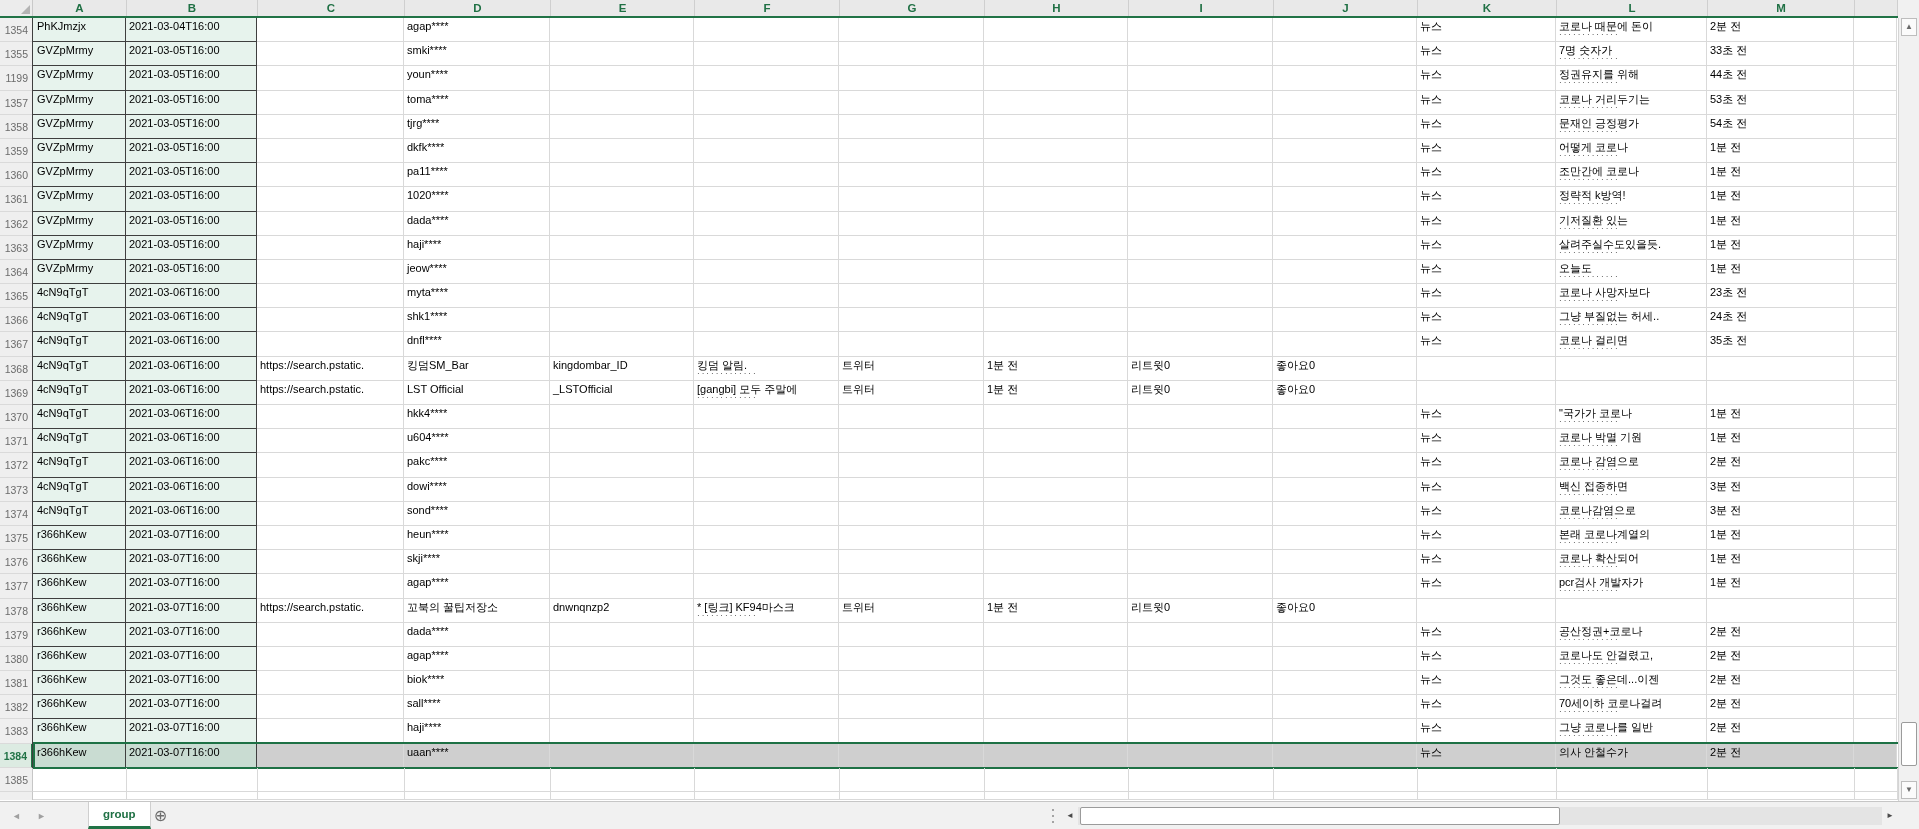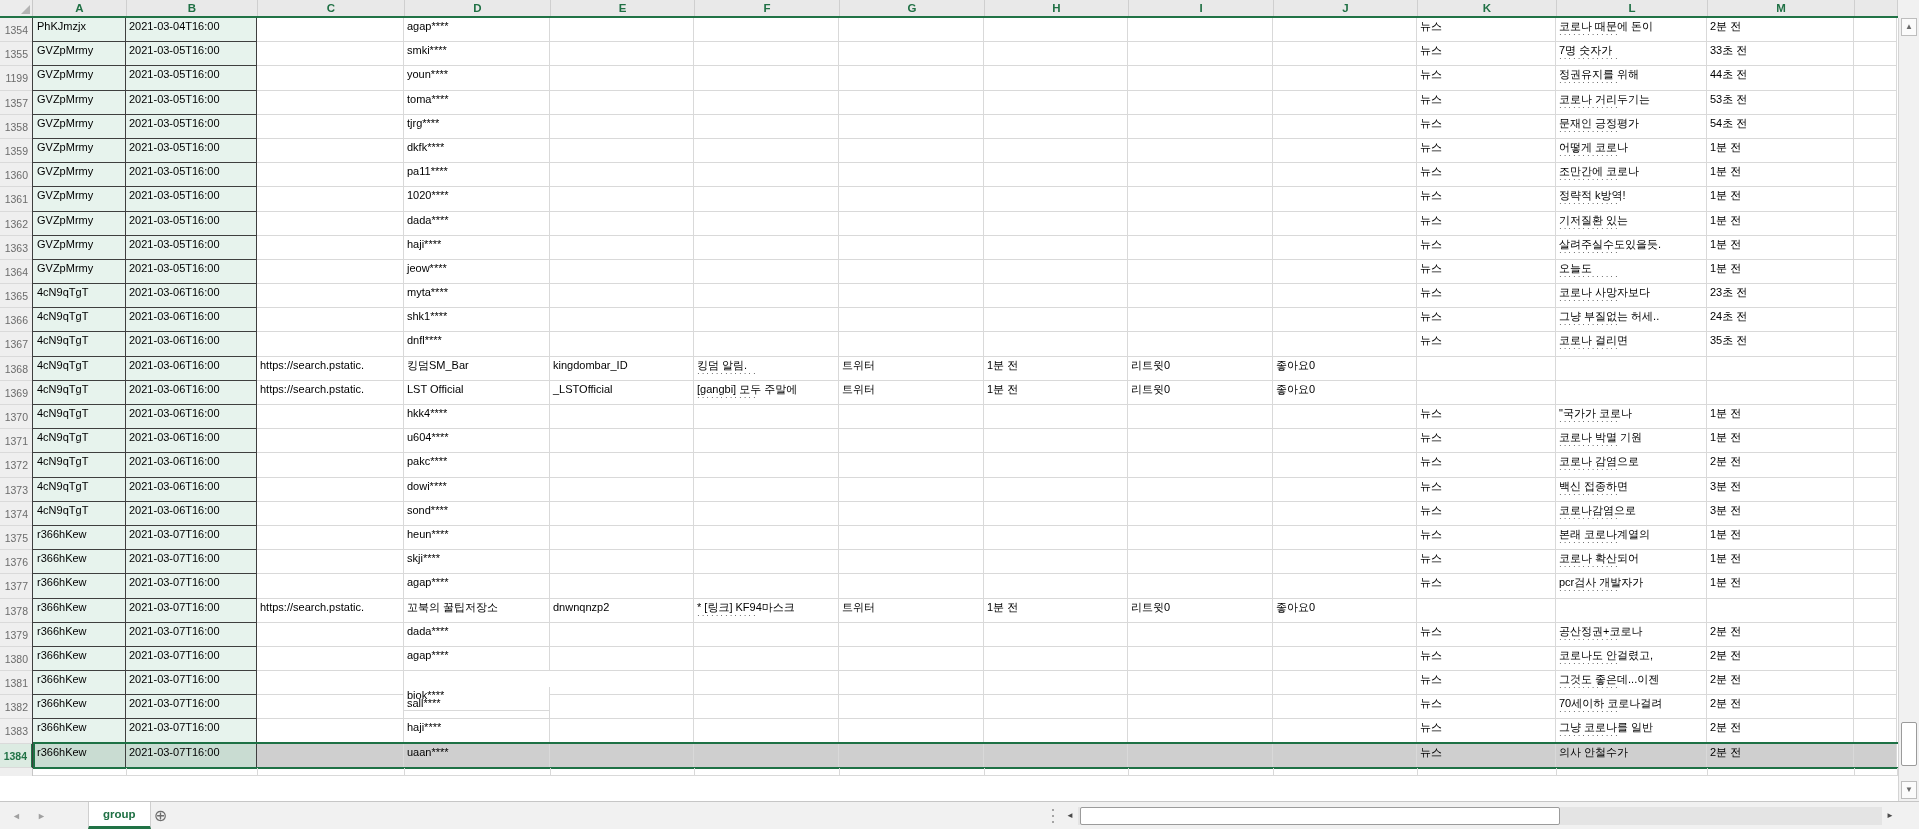--- a/index.html
+++ b/index.html
@@ -932,21 +932,21 @@
       </div>
       <div class="row">
         <div class="rowhead">1381</div>
         <div class="cell mint mintleft acell" style="width: 94px;">
           <div>r366hKew</div>
         </div>
         <div class="cell mint" style="width: 131px;">
           <div>2021-03-07T16:00</div>
         </div>
         <div class="cell" style="width: 147px;"></div>
-        <div class="cell" style="width: 146px; margin-top: 16px;">
+        <div class="cell" style="width: 146px;">
           <div>biok****</div>
         </div>
         <div class="cell" style="width: 144px;"></div>
         <div class="cell" style="width: 145px;"></div>
         <div class="cell" style="width: 145px;"></div>
         <div class="cell" style="width: 144px;"></div>
         <div class="cell" style="width: 145px;"></div>
         <div class="cell" style="width: 144px;"></div>
         <div class="cell" style="width: 139px;">
           <div>뉴스</div>
@@ -1040,20 +1040,37 @@
         <div class="cell" style="width: 144px;"></div>
         <div class="cell" style="width: 139px;">
           <div>뉴스</div>
         </div>
         <div class="cell" style="width: 151px;">
           <div>의사 안철수가</div>
         </div>
         <div class="cell" style="width: 147px;">
           <div>2분 전</div>
         </div>
+        <div class="cell" style="width: 43px;"></div>
+      </div>
+      <div class="row">
+        <div class="rowhead">1385</div>
+        <div class="cell acell" style="width: 94px;"></div>
+        <div class="cell" style="width: 131px;"></div>
+        <div class="cell" style="width: 147px;"></div>
+        <div class="cell" style="width: 146px;"></div>
+        <div class="cell" style="width: 144px;"></div>
+        <div class="cell" style="width: 145px;"></div>
+        <div class="cell" style="width: 145px;"></div>
+        <div class="cell" style="width: 144px;"></div>
+        <div class="cell" style="width: 145px;"></div>
+        <div class="cell" style="width: 144px;"></div>
+        <div class="cell" style="width: 139px;"></div>
+        <div class="cell" style="width: 151px;"></div>
+        <div class="cell" style="width: 147px;"></div>
         <div class="cell" style="width: 43px;"></div>
       </div>
       <div class="row partial">
         <div class="rowhead">1386</div>
         <div class="cell acell" style="width: 94px;"></div>
         <div class="cell" style="width: 131px;"></div>
         <div class="cell" style="width: 147px;"></div>
         <div class="cell" style="width: 146px;"></div>
         <div class="cell" style="width: 144px;"></div>
         <div class="cell" style="width: 145px;"></div>

